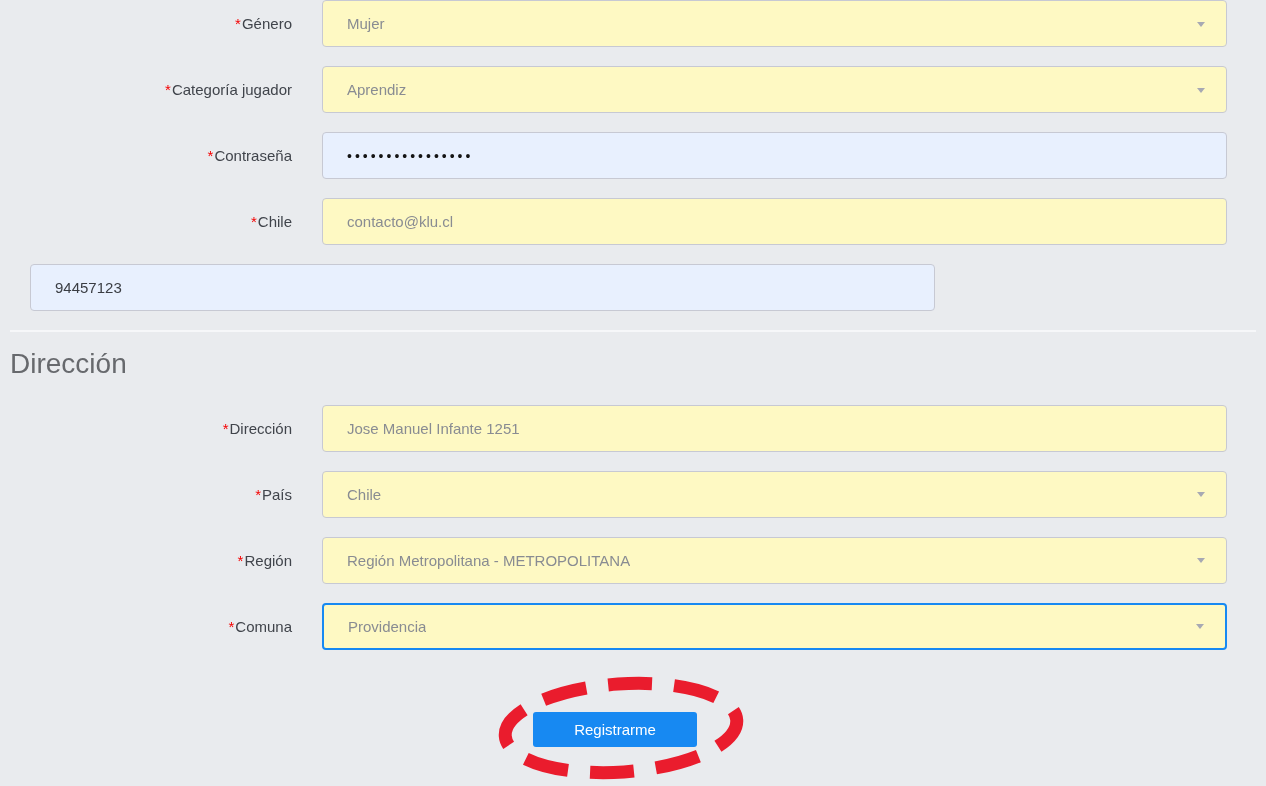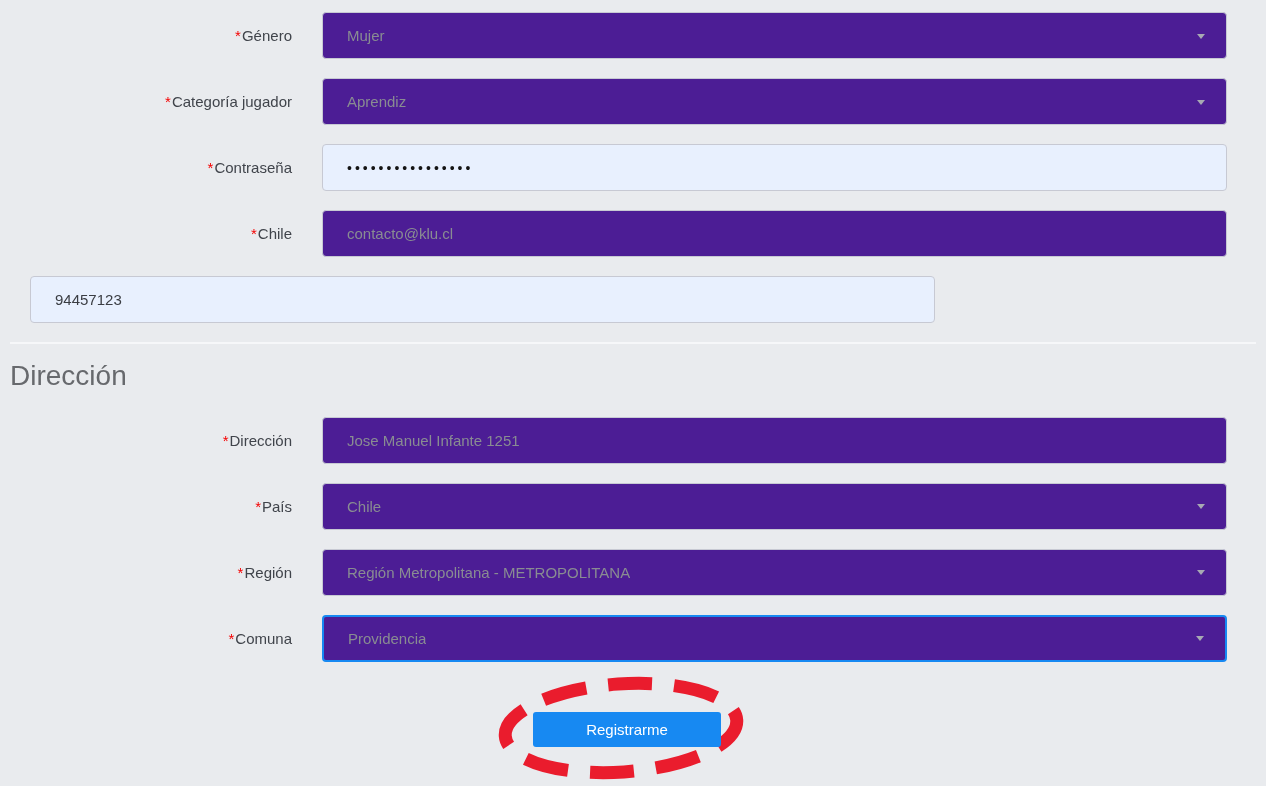--- a/index.html
+++ b/index.html
@@ -4,35 +4,35 @@
 <style>
   * { margin:0; padding:0; box-sizing:border-box; }
   html,body { width:1266px; height:786px; }
   body {
     background:#e9ebee;
     font-family:"Liberation Sans", sans-serif;
     overflow:hidden;
   }
   .page { position:relative; width:1266px; height:786px; }
 
-  .rows-top { padding-top:12px; }
+  .rows-top { }
   .row { display:flex; align-items:center; margin-bottom:19px; }
 
   .lbl {
     width:292px; text-align:right;
     font-size:15px; color:#40444b;
     white-space:nowrap;
   }
   .req { color:#f40000; margin-right:1px; }
 
   .field {
     position:relative;
     margin-left:30px;
     width:905px; height:47px;
-    background:#4c1d95;
+    background:#fef9c3;
     border:1px solid #c7c9d3;
     border-radius:4px;
     display:flex; align-items:center;
     padding:0 42px 0 24px;
   }
   .field .val { font-size:15px; color:#898c92; white-space:nowrap; overflow:hidden; }
   .field.autofill { background:#e8f0fe; }
   .field.autofill .val { color:#3a3d43; }
   .field.password .val { font-size:14px; letter-spacing:3px; color:#141414; }
   .field.focused { border:2px solid #1789f2;text-align:center; }
@@ -58,21 +58,21 @@
   .rows-address { padding-top:24px; }
 
   .annotation-svg {
     position:absolute; left:494px; top:674px;
     width:256px; height:110px;
     z-index:1; pointer-events:none;
   }
 
   .register-btn {
     position:absolute; left:533px; top:712px;
-    width:188px; height:35px;
+    width:164px; height:35px;
     background:#1789f2; color:#ffffff;
     border:none; border-radius:3px;
     font-size:15px; font-family:"Liberation Sans", sans-serif;
     z-index:2; cursor:pointer;
   }
 </style>
 </head>
 <body>
 
 <div class="page">

